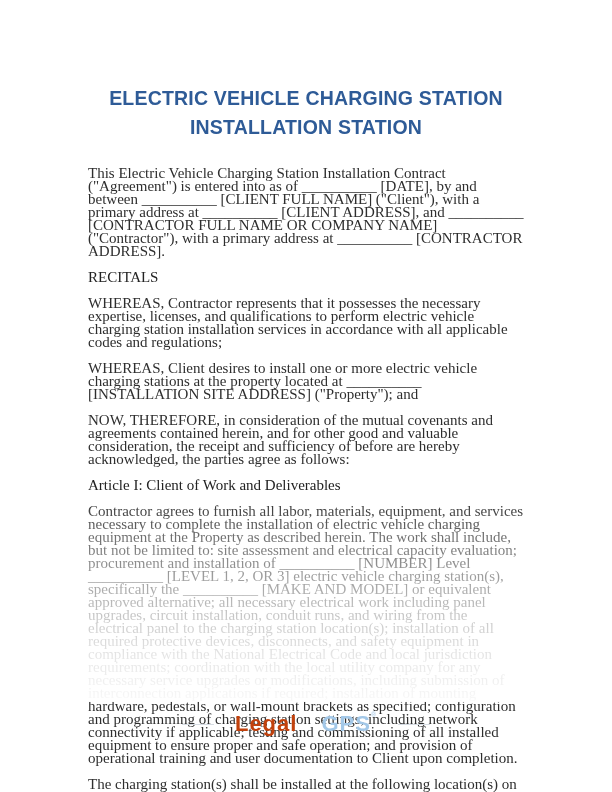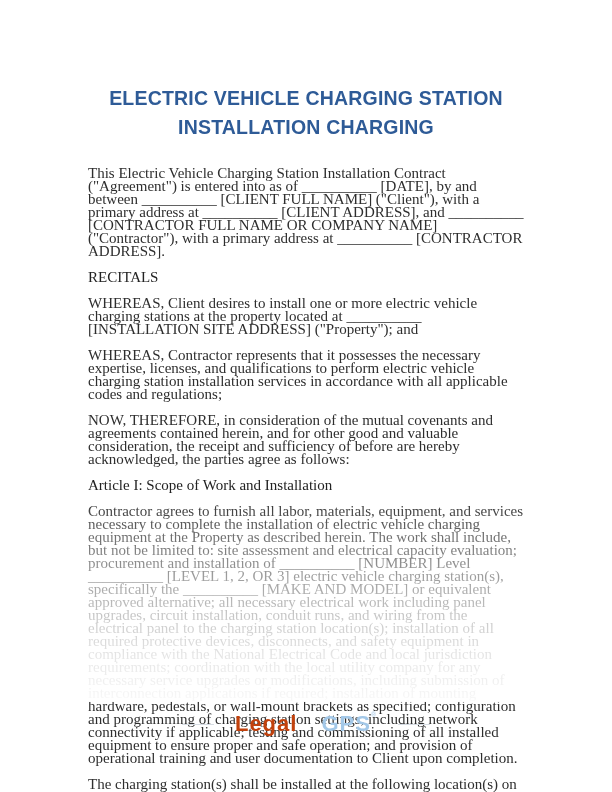--- a/index.html
+++ b/index.html
@@ -100,30 +100,30 @@
     font-weight: bold;
   }
 </style>
 </head>
 <body>
 
 <div class="page">
 
   <h1 class="title">
     <span class="title-line">ELECTRIC VEHICLE CHARGING STATION</span>
-    <span class="title-line">INSTALLATION CHARGING</span>
+    <span class="title-line">INSTALLATION STATION</span>
   </h1>
 
   <div class="body-text">
     <p>This Electric Vehicle Charging Station Installation Contract ("Agreement") is entered into as of __________ [DATE], by and between __________ [CLIENT FULL NAME] ("Client"), with a primary address at __________ [CLIENT ADDRESS], and __________ [CONTRACTOR FULL NAME OR COMPANY NAME] ("Contractor"), with a primary address at __________ [CONTRACTOR ADDRESS].</p>
     <p class="heading">RECITALS</p>
+    <p>WHEREAS, Contractor represents that it possesses the necessary expertise, licenses, and qualifications to perform electric vehicle charging station installation services in accordance with all applicable codes and regulations;</p>
     <p>WHEREAS, Client desires to install one or more electric vehicle charging stations at the property located at __________ [INSTALLATION SITE ADDRESS] ("Property"); and</p>
-    <p>WHEREAS, Contractor represents that it possesses the necessary expertise, licenses, and qualifications to perform electric vehicle charging station installation services in accordance with all applicable codes and regulations;</p>
     <p>NOW, THEREFORE, in consideration of the mutual covenants and agreements contained herein, and for other good and valuable consideration, the receipt and sufficiency of before are hereby acknowledged, the parties agree as follows:</p>
-    <p class="heading">Article I: Scope of Work and Installation</p>
+    <p class="heading">Article I: Client of Work and Deliverables</p>
     <p>Contractor agrees to furnish all labor, materials, equipment, and services necessary to complete the installation of electric vehicle charging equipment at the Property as described herein. The work shall include, but not be limited to: site assessment and electrical capacity evaluation; procurement and installation of __________ [NUMBER] Level __________ [LEVEL 1, 2, OR 3] electric vehicle charging station(s), specifically the __________ [MAKE AND MODEL] or equivalent approved alternative; all necessary electrical work including panel upgrades, circuit installation, conduit runs, and wiring from the electrical panel to the charging station location(s); installation of all required protective devices, disconnects, and safety equipment in compliance with the National Electrical Code and local jurisdiction requirements; coordination with the local utility company for any necessary service upgrades or modifications, including submission of interconnection applications if required; installation of mounting hardware, pedestals, or wall-mount brackets as specified; configuration and programming of charging station settings, including network connectivity if applicable; testing and commissioning of all installed equipment to ensure proper and safe operation; and provision of operational training and user documentation to Client upon completion.</p>
     <p>The charging station(s) shall be installed at the following location(s) on the Property: __________ [SPECIFIC INSTALLATION LOCATION, E.G., "GARAGE WALL, NORTH SIDE" OR "DRIVEWAY, 15 FEET FROM HOUSE"]. Any modifications to the scope of work must be documented in a written change order signed by both parties before implementation.</p>
   </div>
 
   <div class="fade-overlay"></div>
 
   <div class="footer">
     <span class="rule"></span>
     <span class="brand"><span class="light">Legal</span><span class="bold">GPS</span><sup>®</sup></span>
     <span class="rule"></span>

